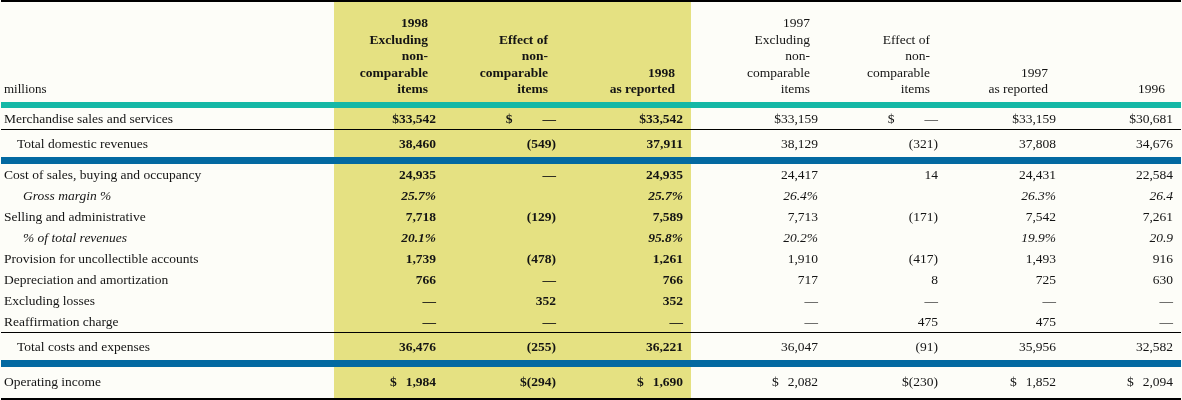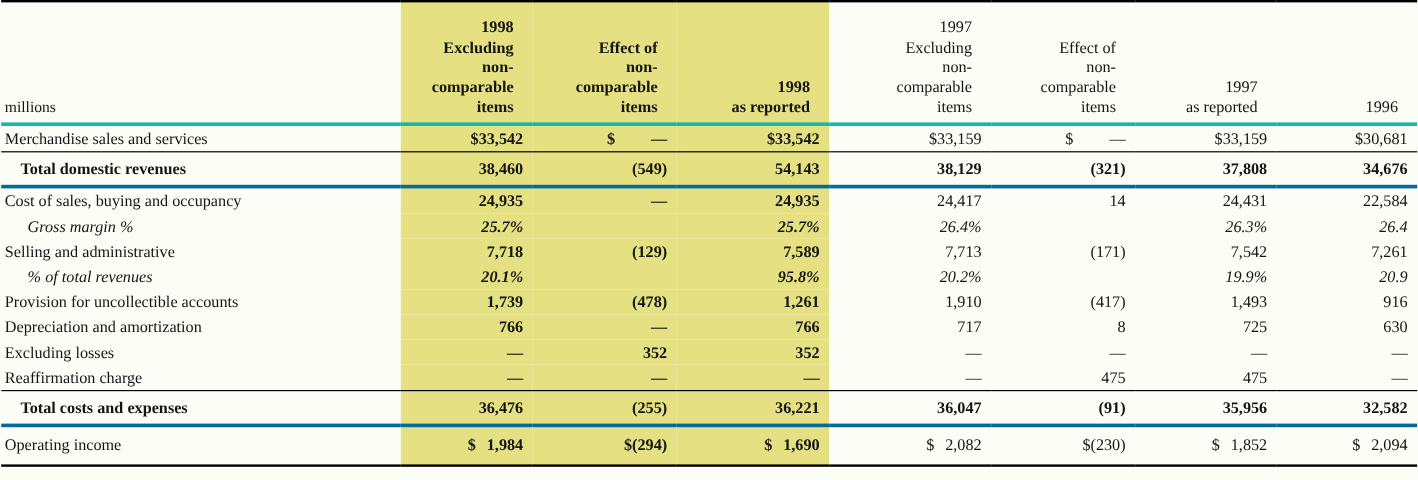--- a/index.html
+++ b/index.html
@@ -19,21 +19,21 @@
     margin-left: 1px;
     border-top: 2px solid #000;
     border-bottom: 2.5px solid #000;
   }
   .hl { background: var(--hl, #e5e182); }
   .bold { font-weight: bold; }
 
   
   thead td {
     vertical-align: bottom;
-    border-bottom: 3px solid #14b8a6;
+    border-bottom: 6px solid #14b8a6;
     padding: 13px 0 4px 0;
     font-size: 13.5px;
     line-height: 16.5px;
   }
   thead td.num div { padding-right: 8px; }
   .unit-label { font-size: 13px; }
   td.label-cell, td.unit-cell { padding-left: 3px; }
 
   
   tbody td {
@@ -43,24 +43,23 @@
   }
   td.num {
     text-align: right;
     padding-right: 8px;
     white-space: pre;
   }
   tr.pct .label-cell, tr.pct .num { font-style: italic; }
   tr.pct .label-cell { padding-left: 22px; }
   tr.total td {
     border-top: 1px solid #000;
-    border-bottom: 3px solid #0369a1;
+    border-bottom: 7px solid #0369a1;
     padding-top: 4px;
     padding-bottom: 4px;
-    font-weight: bold;
   }
   tr.total .label-cell { padding-left: 16px; }
   tr.operating td { padding-top: 5px; padding-bottom: 7px; }
 
   
   .dollar-gap { display: inline-block; width: 9px; }
   .dollar-gap.wide { width: 30px; }
 </style>
 </head>
 <body>
@@ -97,21 +96,21 @@
           <td class="num value-cell hl bold">$33,542</td>
           <td class="num value-cell">$33,159</td>
           <td class="num value-cell"><span>$</span><span class="dollar-gap wide"></span><span>—</span></td>
           <td class="num value-cell">$33,159</td>
           <td class="num value-cell">$30,681</td>
         </tr>
         <tr class="total">
           <td class="label-cell">Total domestic revenues</td>
           <td class="num value-cell hl bold">38,460</td>
           <td class="num value-cell hl bold">(549)</td>
-          <td class="num value-cell hl bold">54,143</td>
+          <td class="num value-cell hl bold">37,911</td>
           <td class="num value-cell">38,129</td>
           <td class="num value-cell">(321)</td>
           <td class="num value-cell">37,808</td>
           <td class="num value-cell">34,676</td>
         </tr>
         <tr>
           <td class="label-cell">Cost of sales, buying and occupancy</td>
           <td class="num value-cell hl bold">24,935</td>
           <td class="num value-cell hl bold">—</td>
           <td class="num value-cell hl bold">24,935</td>

